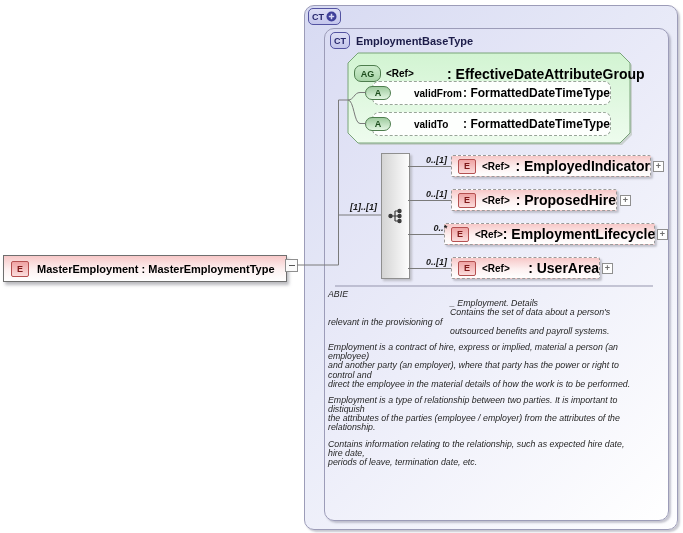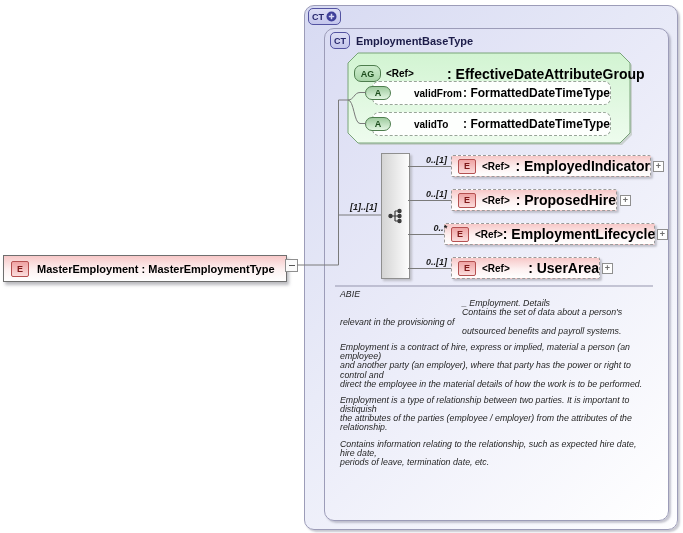--- a/index.html
+++ b/index.html
@@ -53,21 +53,21 @@
            display:flex;align-items:center;justify-content:center;}
   
   .plus{position:absolute;width:9px;height:9px;background:#fefefe;border:1px solid #8f8f8f;
         color:#6f6f6f;font:bold 9px/8px "Liberation Sans",sans-serif;text-align:center;}
   #collapse{position:absolute;left:285px;top:259px;width:11px;height:11px;background:#fafafa;
             border:1px solid #8f8f8f;display:flex;align-items:center;justify-content:center;}
   #collapse span{display:block;width:6px;height:1px;background:#555;}
   .card{position:absolute;width:50px;text-align:right;font:italic bold 9px "Liberation Sans",sans-serif;
         color:#1a1a1a;white-space:pre;}
   
-  #docs{position:absolute;left:340px;top:290px;width:330px;
+  #docs{position:absolute;left:328px;top:290px;width:330px;
         font:italic 8.8px/9.2px "Liberation Sans",sans-serif;color:#262626;}
   .dl{height:9.2px;white-space:pre;}
   .dl.ind{padding-left:122px;}
   .dblank{height:7px;}
   svg.layer{position:absolute;left:0;top:0;pointer-events:none;}
 </style>
 </head>
 <body>
 
 <div id="canvas">

